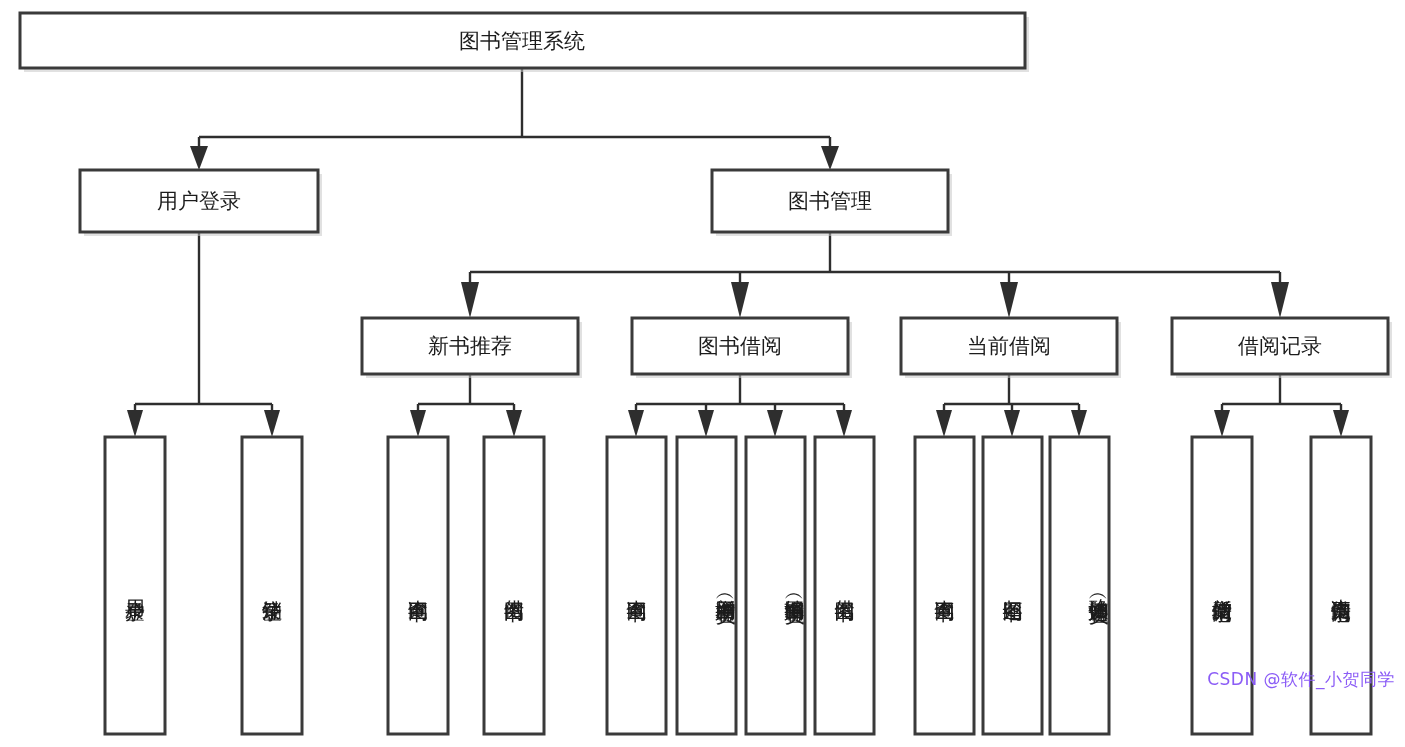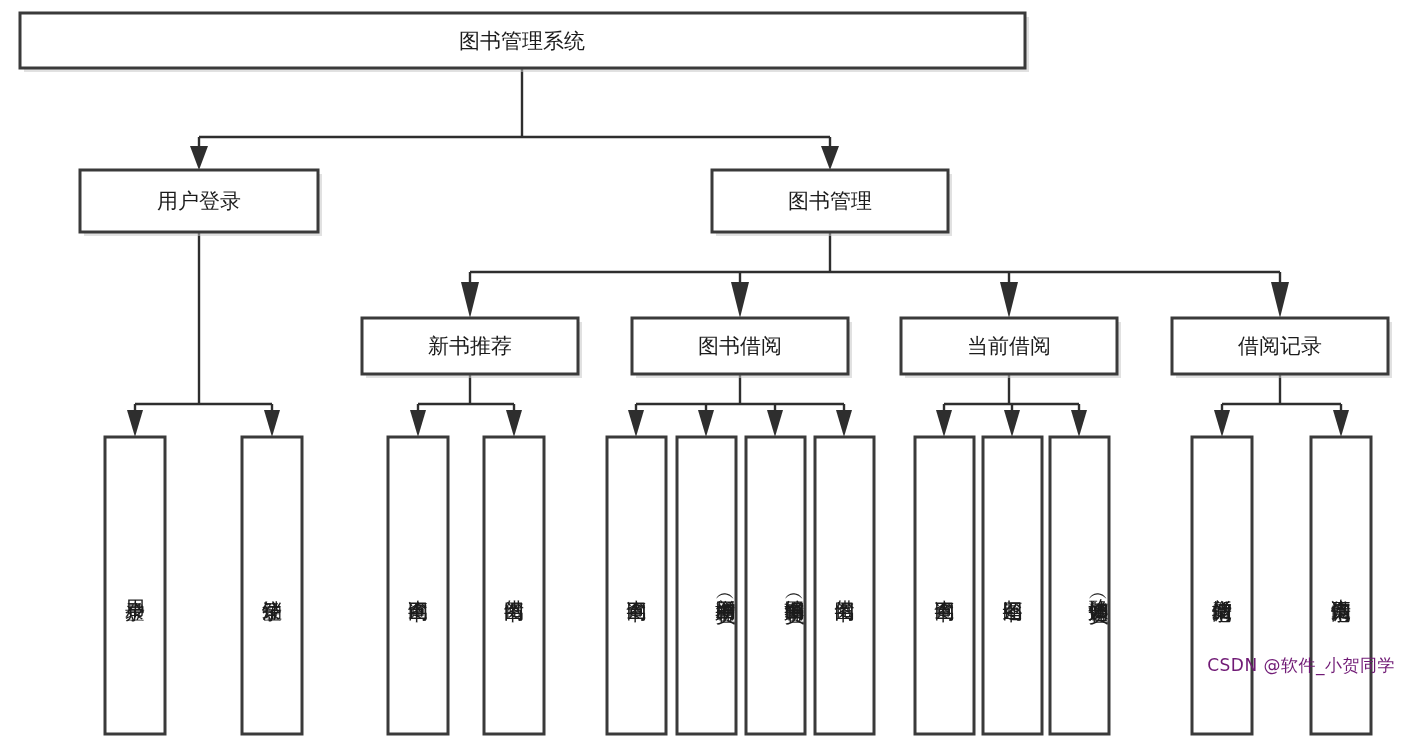--- a/index.html
+++ b/index.html
@@ -50,24 +50,24 @@
   .node-label-h {
     font-family: "DejaVu Sans", "Liberation Sans", sans-serif;
     font-size: 21px;
     fill: #1c1c1c;
     text-anchor: middle;
     dominant-baseline: middle;
   }
   .watermark {
     position: absolute;
     right: 10px;
-    bottom: 20px;
+    bottom: 6px;
     font-family: "DejaVu Sans", "Liberation Sans", sans-serif;
     font-size: 17px;
-    color: #701a75;
+    color: #8b5cf6;
     letter-spacing: 0.5px;
     white-space: nowrap;
     pointer-events: none;
   }
   .vlabel {
     position: absolute;
     writing-mode: vertical-rl;
     text-orientation: upright;
     font-family: "DejaVu Sans", "Liberation Sans", sans-serif;
     font-size: 20px;

